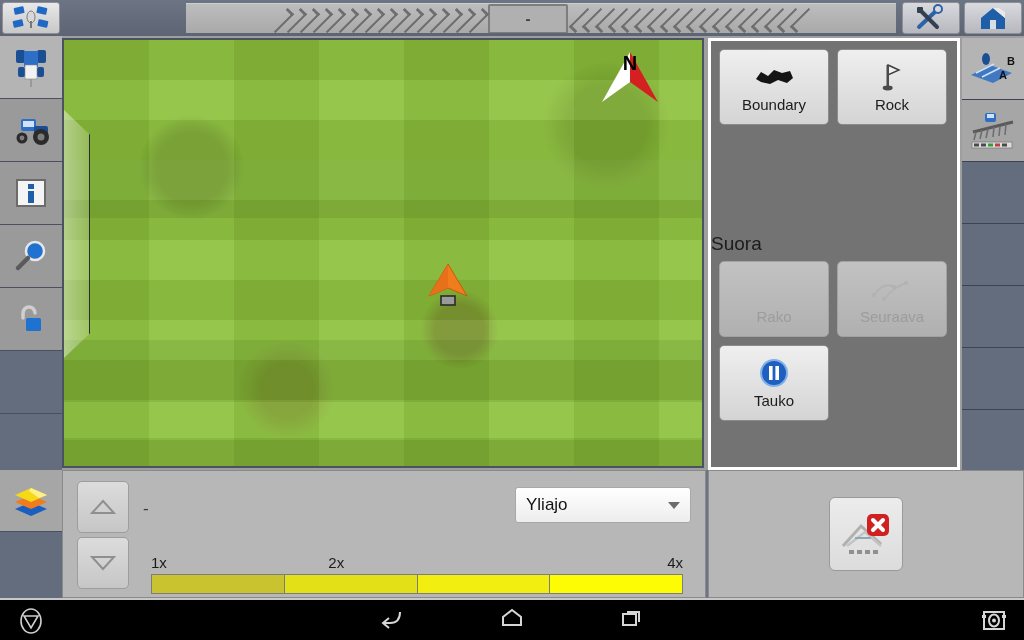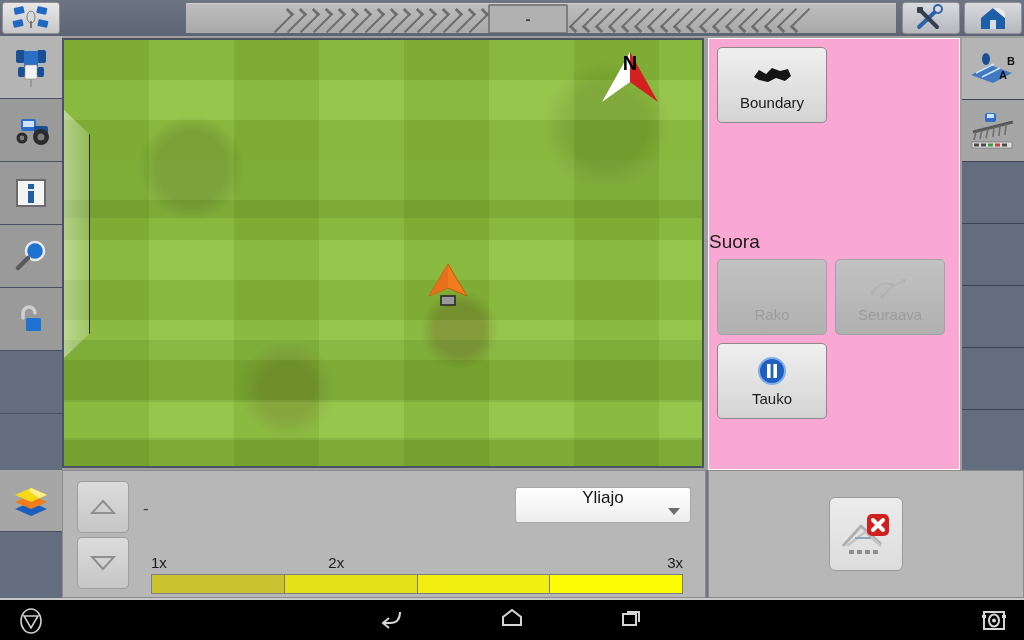--- a/index.html
+++ b/index.html
@@ -96,21 +96,21 @@
     clip-path: polygon(0 0, 100% 10%, 100% 90%, 0 100%);
   }
   .compass {
     position: absolute; right: 38px; top: 8px; width: 68px; height: 62px;
   }
   .vehicle { position: absolute; left: 362px; top: 222px; width: 44px; height: 46px; }
 
   
   .rightpanel {
     position: absolute; left: 708px; top: 38px; width: 252px; height: 432px;
-    background: #f9a8d4; border: 1px solid #ffffff;
+    background: #737373; border: 3px solid #ffffff;
   }
   .btn-grid { display: flex; flex-wrap: wrap; gap: 8px; padding: 8px; }
   .big-btn {
     width: 110px; height: 76px;
     border: 1px solid #8b8b8b; border-radius: 5px;
     background: linear-gradient(#efefef, #d4d4d4);
     display: flex; flex-direction: column; align-items: center;
     justify-content: center; gap: 4px;
     font-size: 15px; color: #1c1c1c;
   }
@@ -163,21 +163,21 @@
   }
   .dash-text {
     position: absolute; left: 80px; top: 28px;
     font-size: 17px; color: #3b3b3b;
   }
   .dropdown {
     position: absolute; left: 452px; top: 16px; width: 176px; height: 36px;
     border: 1px solid #a8a8a8; border-radius: 3px;
     background: linear-gradient(#ffffff, #ededed);
     display: flex; align-items: center; padding: 0 10px;
-    font-size: 17px; color: #121212; flex-direction: column;
+    font-size: 17px; color: #121212;
   }
   .dropdown .caret {
     margin-left: auto; width: 0; height: 0;
     border-left: 6px solid transparent; border-right: 6px solid transparent;
     border-top: 7px solid #6b6b6b;
   }
   .scale-wrap { position: absolute; left: 88px; top: 62px; width: 532px; margin-top: 21px; }
   .scale-labels {
     display: flex; height: 20px; font-size: 15px; color: #1c1c1c;
   }
@@ -361,20 +361,30 @@
 
       <div class="big-btn">
         <span class="ico">
           <svg width="44" height="24" viewBox="0 0 44 24">
             <path d="M4 14 L9 7 L16 11 L22 5 L30 8 L38 6 L41 13 L35 18 L26 15 L18 19 L9 17 Z" fill="#141414"></path>
           </svg>
         </span>
         <span>Boundary</span>
       </div>
 
+      <div class="big-btn">
+        <span class="ico">
+          <svg width="26" height="30" viewBox="0 0 26 30">
+            <path d="M9 3 L20 8 L9 13 Z" fill="#f0f0f0" stroke="#3a3a3a" stroke-width="1.4"></path>
+            <rect x="7.5" y="3" width="2.5" height="22" fill="#4a4a4a"></rect>
+            <ellipse cx="8.7" cy="26" rx="5" ry="2.4" fill="#4a4a4a"></ellipse>
+          </svg>
+        </span>
+        <span>Rock</span>
+      </div>
 
 
     </div>
 
     <div class="section-title">Suora</div>
 
     <div class="btn-grid" style="padding-top:2px;">
 
 
       <div class="big-btn disabled">
@@ -470,21 +480,21 @@
 
       <div class="dropdown">
         <span>Yliajo</span>
         <span class="caret"></span>
       </div>
 
       <div class="scale-wrap">
         <div class="scale-labels">
           <span>1x</span>
           <span>2x</span>
-          <span>3x</span>
+          <span>4x</span>
         </div>
         <div class="scale-bar">
           <div class="scale-seg" style="background:#c8c32e;"></div>
           <div class="scale-seg" style="background:#e4e017;"></div>
           <div class="scale-seg" style="background:#f2ef10;"></div>
           <div class="scale-seg" style="background:#fdfc05;"></div>
         </div>
       </div>
     </div>
 

